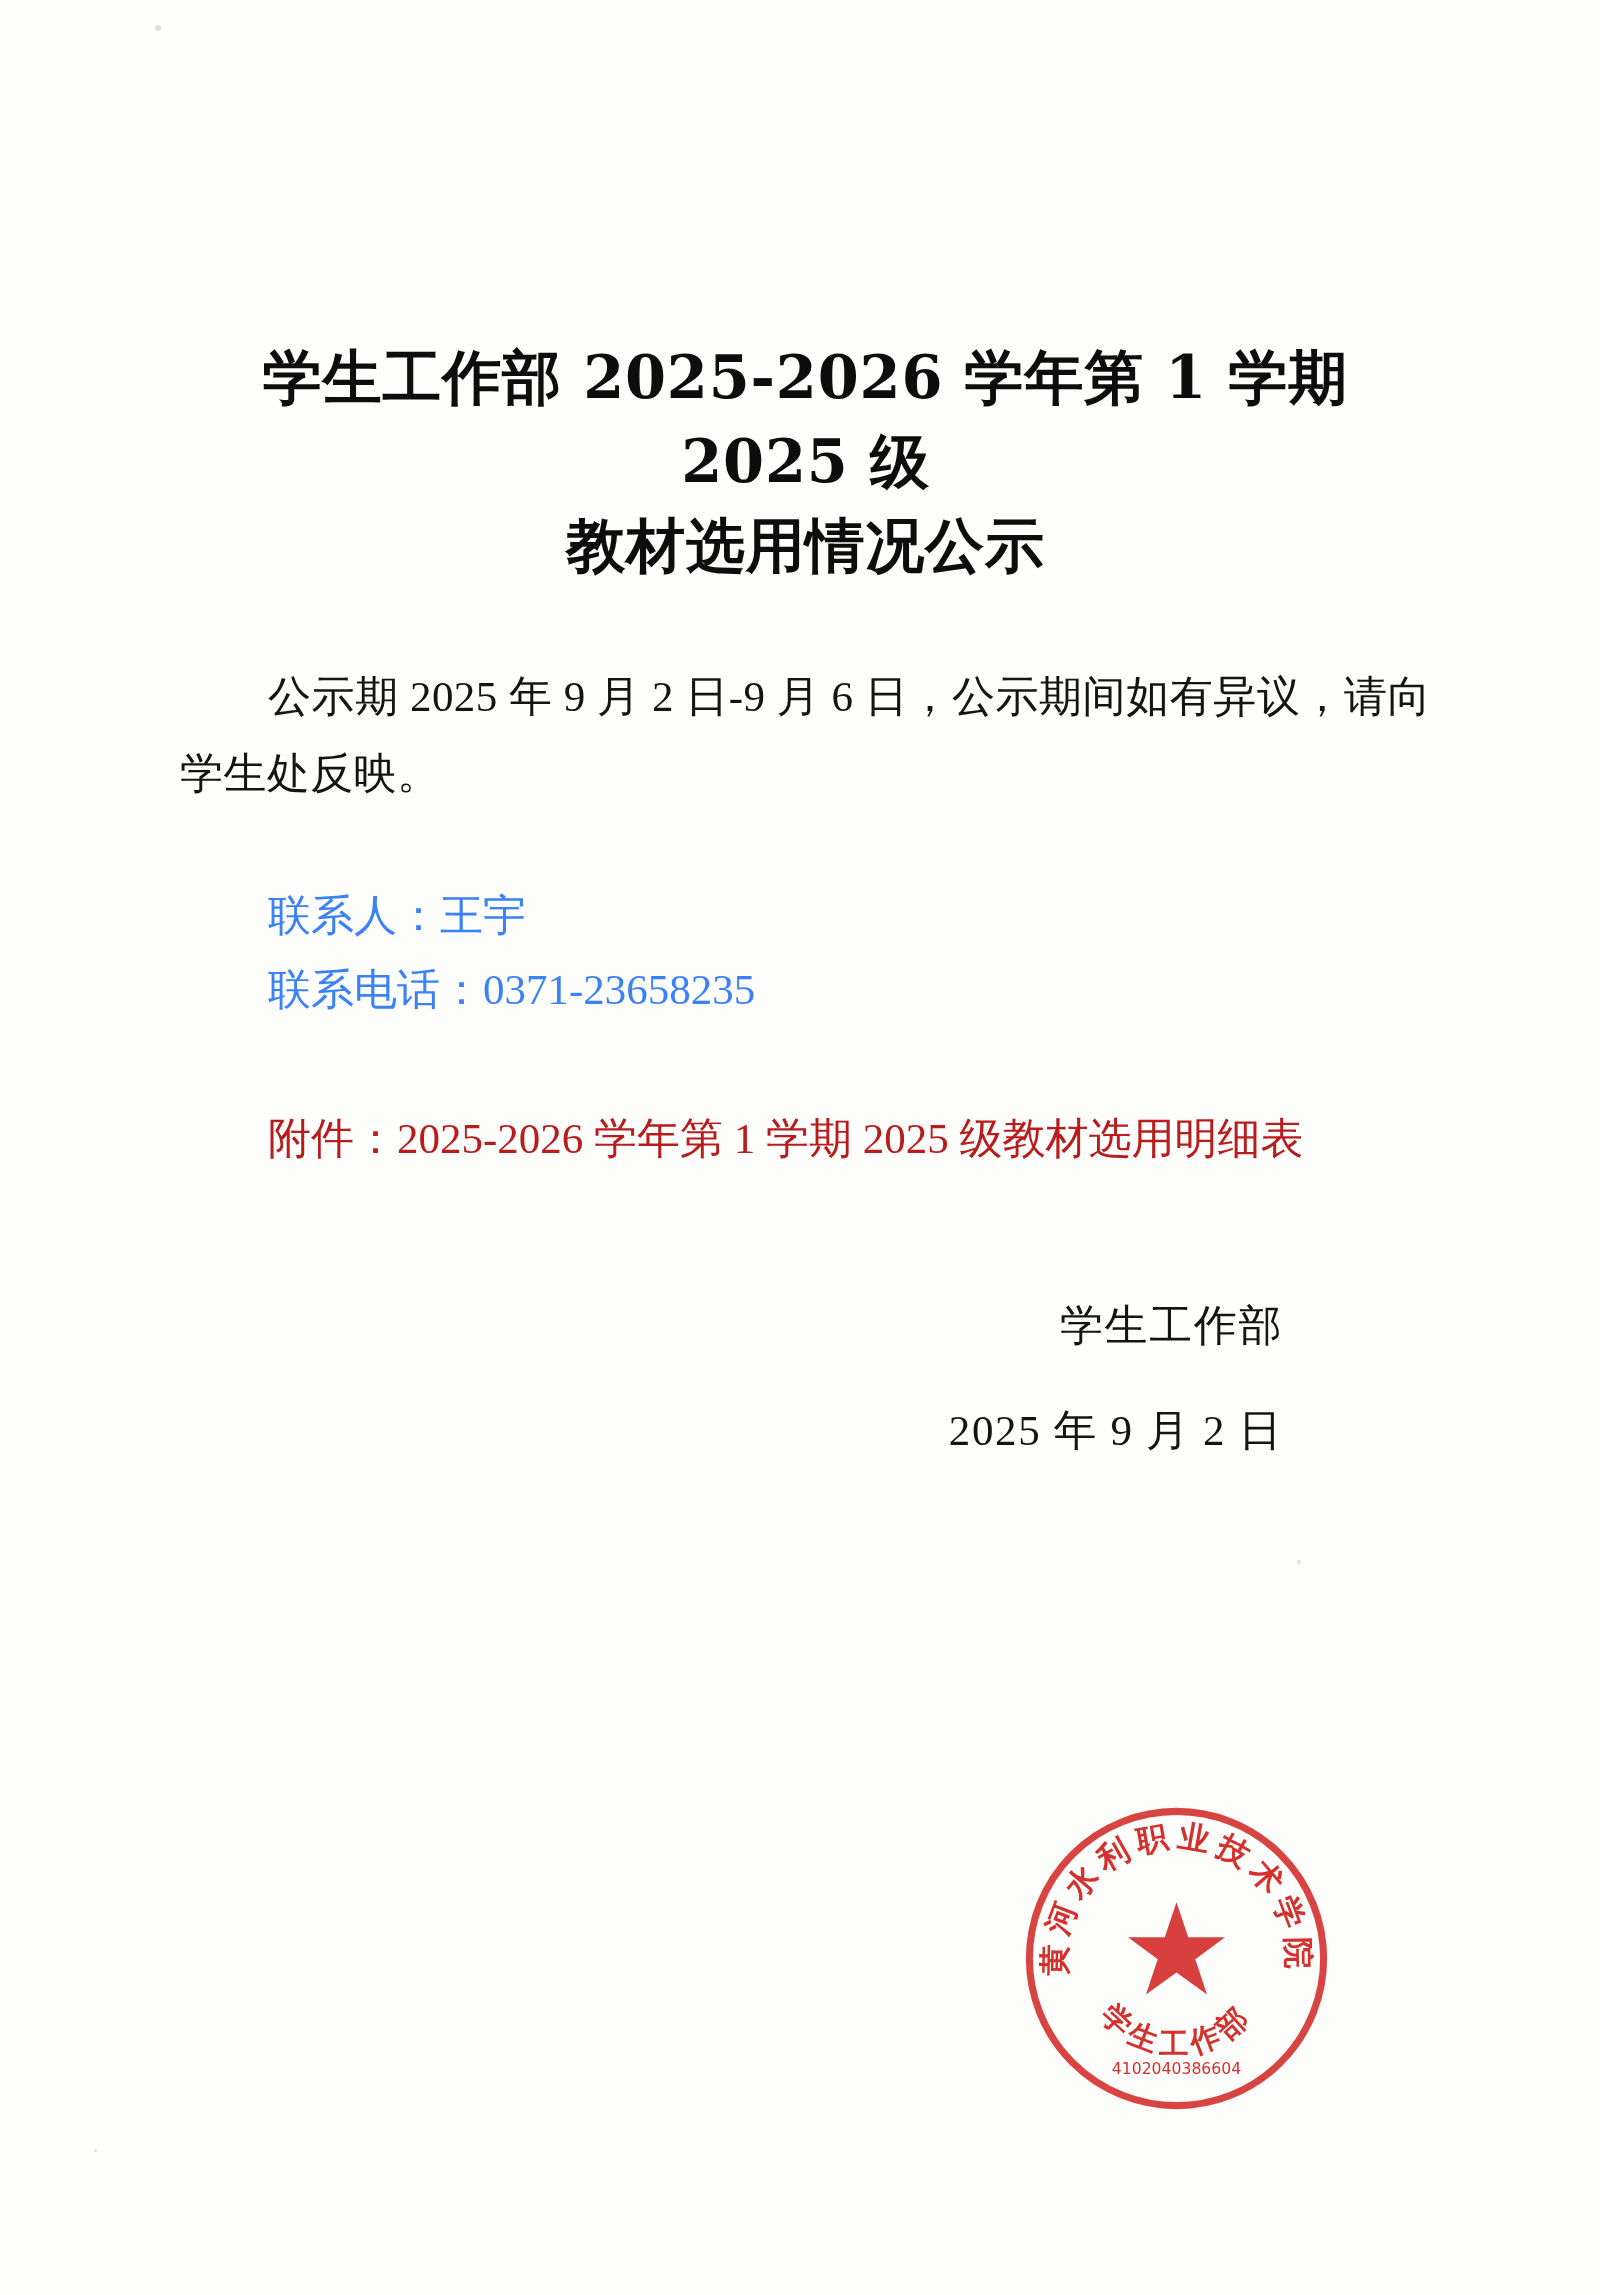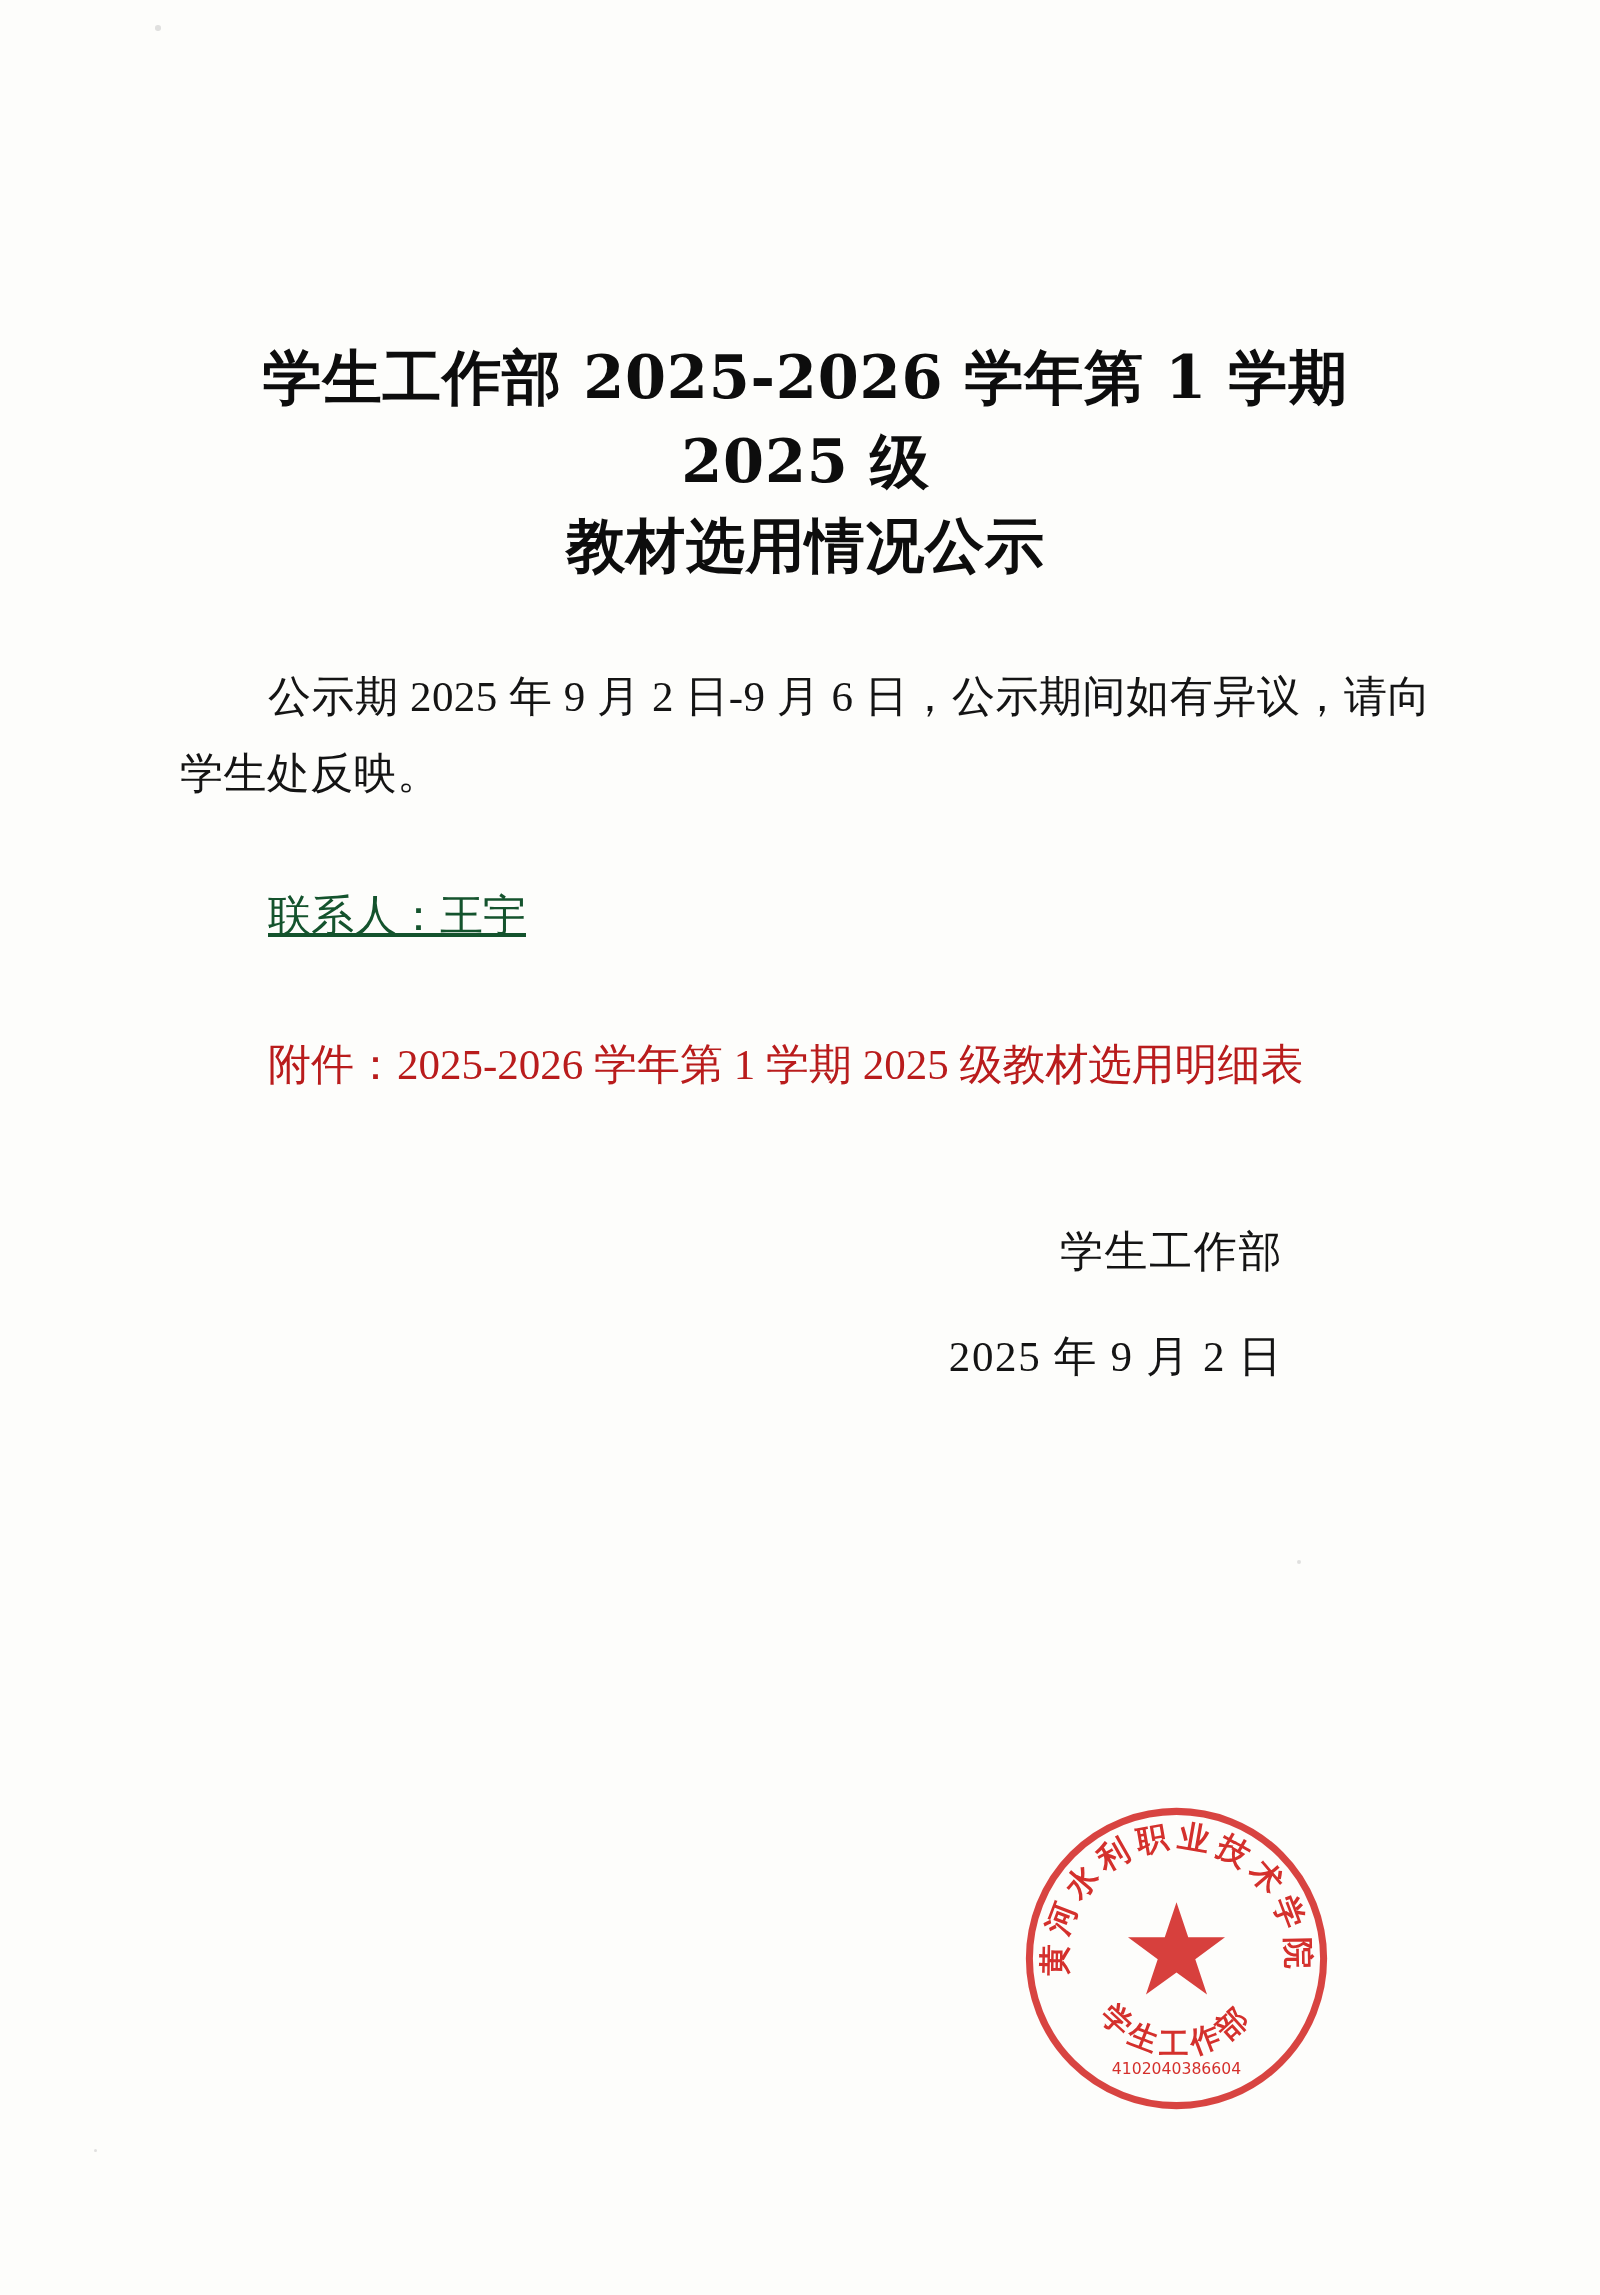--- a/index.html
+++ b/index.html
@@ -58,22 +58,21 @@
     text-indent: 88px;
   }
   .para.tight {
     margin-top: 72px;
   }
   .contact-block {
     margin-top: 67px;
     font-size: 43px;
     line-height: 1.72;
     text-indent: 88px;
-    color: #14532d;
-    text-decoration: underline;
+    color: #3b82f6;
   }
   .contact-block div {
     white-space: nowrap;
   }
   .attachment {
     margin-top: 75px;
     font-size: 43px;
     line-height: 1.7;
     text-indent: 88px;
     color: #b91c1c;
@@ -130,20 +129,23 @@
       <span class="line">教材选用情况公示</span>
     </h1>
 
 
     <p class="para indent tight">公示期 2025 年 9 月 2 日-9 月 6 日，公示期间如有异议，请向学生处反映。</p>
 
     <div class="contact-block">
       <div>
         <span>联系人：</span><span>王宇</span>
       </div>
+      <div>
+        <span>联系电话：</span><span>0371-23658235</span>
+      </div>
     </div>
 
     <p class="attachment">附件：2025-2026 学年第 1 学期 2025 级教材选用明细表</p>
 
     <div class="signature">
       <span class="sig-unit">学生工作部</span>
       <span class="sig-date">2025 年 9 月 2 日</span>
     </div>
 
   </div>

